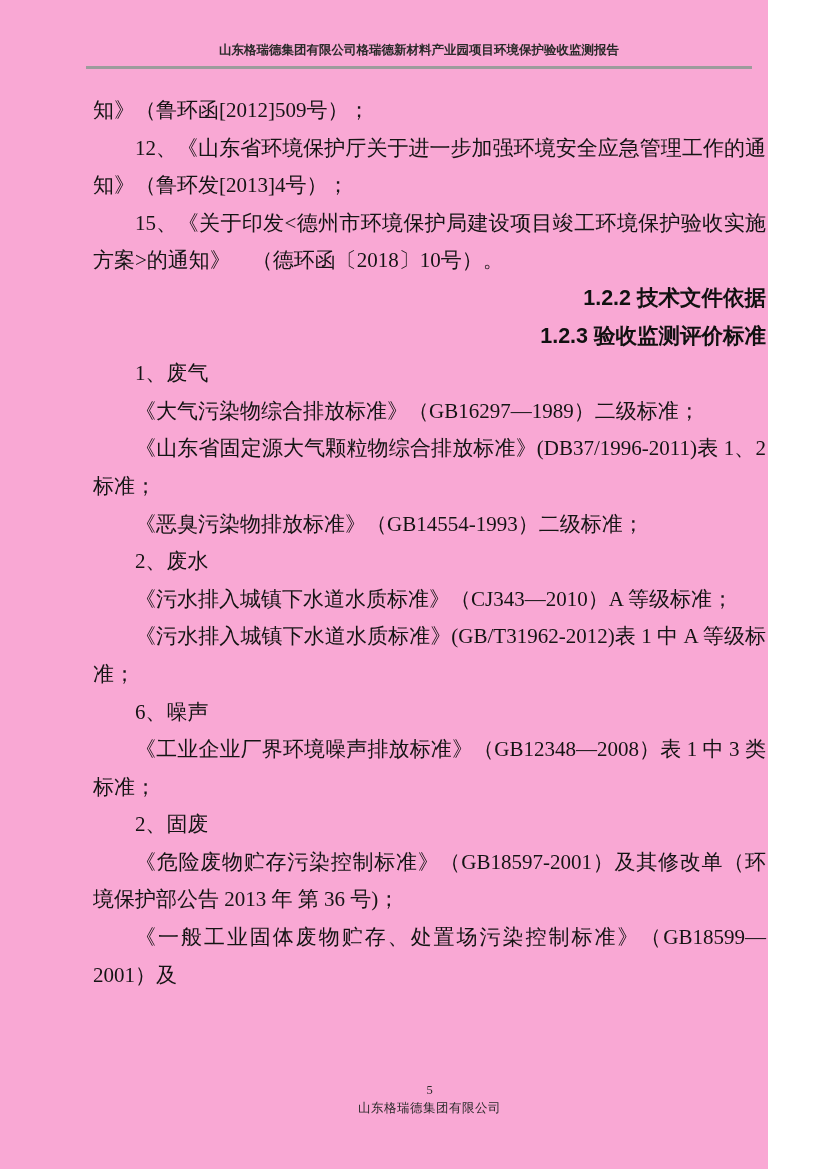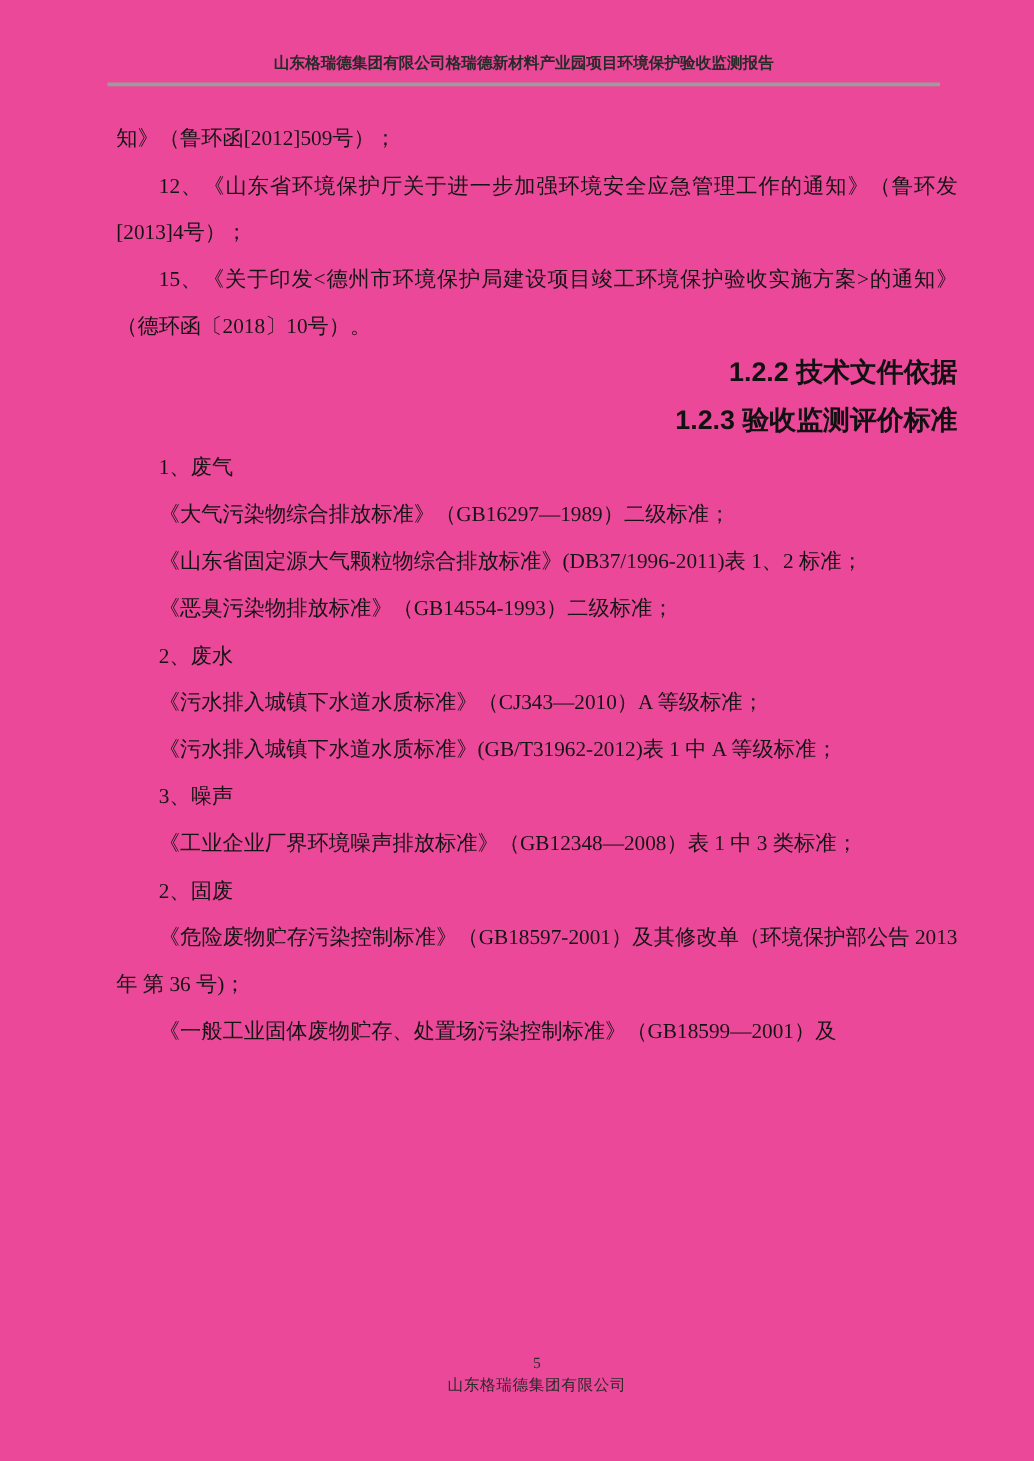--- a/index.html
+++ b/index.html
@@ -1,21 +1,21 @@
 <!DOCTYPE html>
 <html><head>
 <meta charset="utf-8">
 <style>
   html, body { margin: 0; padding: 0; }
   body { background: #ffffff; }
   .page {
     position: relative;
-    width: 827px;
+    width: 768px;
     height: 1169px;
-    background: #ec4899;
+    background: #f9a8d4;
     overflow: hidden;
     font-family: "Liberation Serif", "DejaVu Serif", serif;
     color: #161616;
   }
   .page-header {
     position: absolute;
     top: 42px;
     left: 86px;
     width: 666px;
     text-align: center;
@@ -33,21 +33,21 @@
     top: 92px;
     left: 93px;
     width: 673px;
   }
   .content p, .content h2 {
     margin: 0;
     padding: 0;
     text-align: right;
   }
   p.body, p.body_continuation {
-    font-size: 17px;
+    font-size: 21px;
     line-height: 37.6px;
     text-align: justify;
     color: #141414;
   }
   p.body { text-indent: 2em; }
   p.body_continuation { text-indent: 0; }
   h2.heading {
     font-size: 21.5px;
     line-height: 37.6px;
     font-weight: bold;
@@ -87,21 +87,21 @@
       <p class="body">15、《关于印发&lt;德州市环境保护局建设项目竣工环境保护验收实施方案&gt;的通知》　（德环函〔2018〕10号）。</p>
       <h2 class="heading">1.2.2 技术文件依据</h2>
       <h2 class="heading">1.2.3 验收监测评价标准</h2>
       <p class="body">1、废气</p>
       <p class="body">《大气污染物综合排放标准》（GB16297—1989）二级标准；</p>
       <p class="body">《山东省固定源大气颗粒物综合排放标准》(DB37/1996-2011)表 1、2 标准；</p>
       <p class="body">《恶臭污染物排放标准》（GB14554-1993）二级标准；</p>
       <p class="body">2、废水</p>
       <p class="body">《污水排入城镇下水道水质标准》（CJ343—2010）A 等级标准；</p>
       <p class="body">《污水排入城镇下水道水质标准》(GB/T31962-2012)表 1 中 A 等级标准；</p>
-      <p class="body">3、噪声</p>
+      <p class="body">6、噪声</p>
       <p class="body">《工业企业厂界环境噪声排放标准》（GB12348—2008）表 1 中 3 类标准；</p>
       <p class="body">2、固废</p>
       <p class="body">《危险废物贮存污染控制标准》（GB18597-2001）及其修改单（环境保护部公告 2013 年  第 36 号)；</p>
       <p class="body">《一般工业固体废物贮存、处置场污染控制标准》（GB18599—2001）及</p>
     </main>
 
   <div class="page-footer">
     <div class="page-number">5</div>
     <div class="footer-company">山东格瑞德集团有限公司</div>
   </div>

